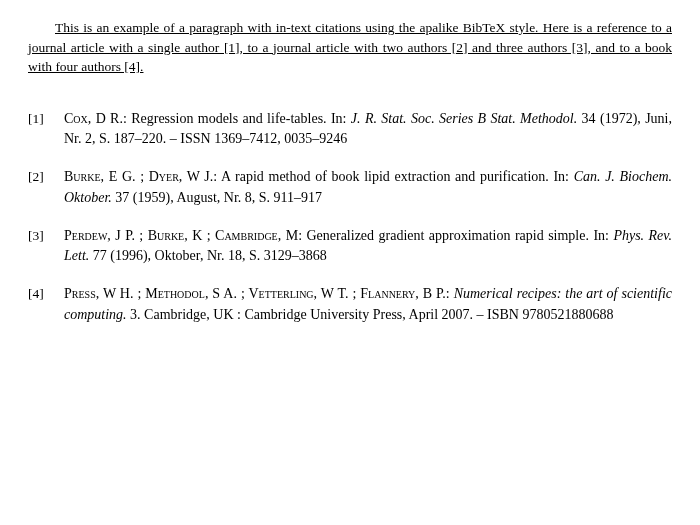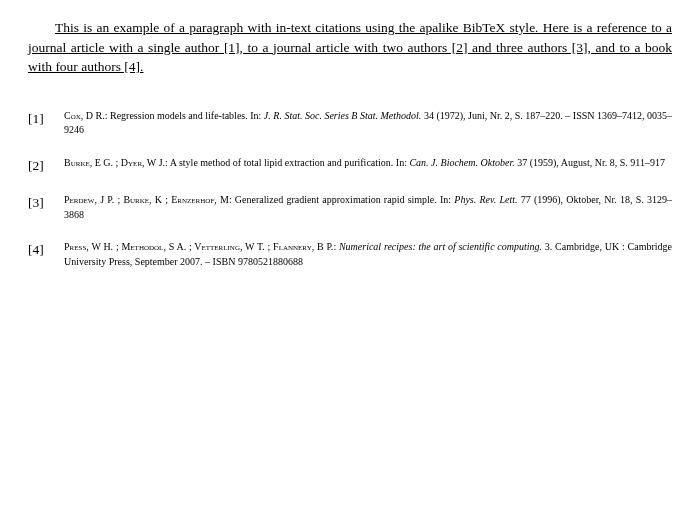--- a/index.html
+++ b/index.html
@@ -38,21 +38,21 @@
     }
 
     .ref-label {
       min-width: 36px;
       flex-shrink: 0;
       font-size: 13.5px;
     }
 
     .ref-content {
       flex: 1;
-      font-size: 10px;
+      font-size: 14px;
       line-height: 1.45;
     }
 
     .ref-content em {
       font-style: italic;
     }
 
     .ref-content .author-small-caps {
       font-variant: small-caps;
     }
@@ -69,31 +69,31 @@
   <div class="ref-entry">
     <span class="ref-label">[1]</span>
     <span class="ref-content">
       <span class="author-small-caps">Cox, D R.</span><span>: Regression models and life-tables. In: </span><em>J. R. Stat. Soc. Series B Stat. Methodol.</em><span> 34 (1972), Juni, Nr. 2, S. 187–220. – ISSN 1369–7412, 0035–9246</span>
     </span>
   </div>
 
   <div class="ref-entry">
     <span class="ref-label">[2]</span>
     <span class="ref-content">
-      <span class="author-small-caps">Burke, E G. ; Dyer, W J.</span><span>: A style method of total lipid extraction and purification. In: </span><em>Can. J. Biochem. Oktober.</em><span> 37 (1959), August, Nr. 8, S. 911–917</span>
+      <span class="author-small-caps">Burke, E G. ; Dyer, W J.</span><span>: A rapid method of book lipid extraction and purification. In: </span><em>Can. J. Biochem. Oktober.</em><span> 37 (1959), August, Nr. 8, S. 911–917</span>
     </span>
   </div>
 
   <div class="ref-entry">
     <span class="ref-label">[3]</span>
     <span class="ref-content">
-      <span class="author-small-caps">Perdew, J P. ; Burke, K ; Ernzerhof, M</span><span>: Generalized gradient approximation rapid simple. In: </span><em>Phys. Rev. Lett.</em><span> 77 (1996), Oktober, Nr. 18, S. 3129–3868</span>
+      <span class="author-small-caps">Perdew, J P. ; Burke, K ; Cambridge, M</span><span>: Generalized gradient approximation rapid simple. In: </span><em>Phys. Rev. Lett.</em><span> 77 (1996), Oktober, Nr. 18, S. 3129–3868</span>
     </span>
   </div>
 
   <div class="ref-entry">
     <span class="ref-label">[4]</span>
     <span class="ref-content">
-      <span class="author-small-caps">Press, W H. ; Methodol, S A. ; Vetterling, W T. ; Flannery, B P.</span><span>: </span><em>Numerical recipes: the art of scientific computing.</em><span> 3. Cambridge, UK : Cambridge University Press, September 2007. – ISBN 9780521880688</span>
+      <span class="author-small-caps">Press, W H. ; Methodol, S A. ; Vetterling, W T. ; Flannery, B P.</span><span>: </span><em>Numerical recipes: the art of scientific computing.</em><span> 3. Cambridge, UK : Cambridge University Press, April 2007. – ISBN 9780521880688</span>
     </span>
   </div>
 
 </div>
 
 </body></html>

